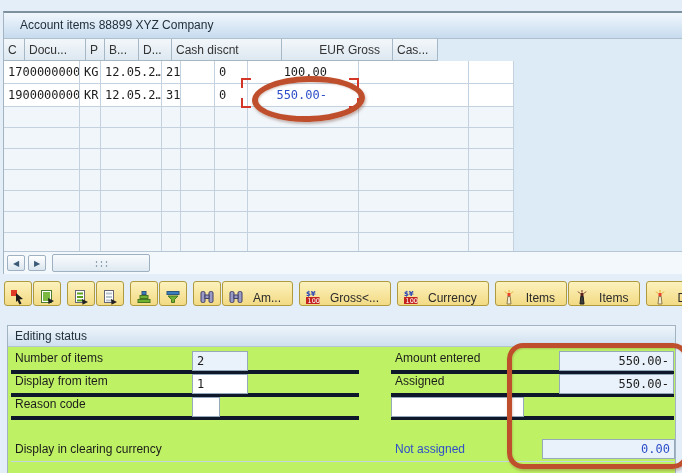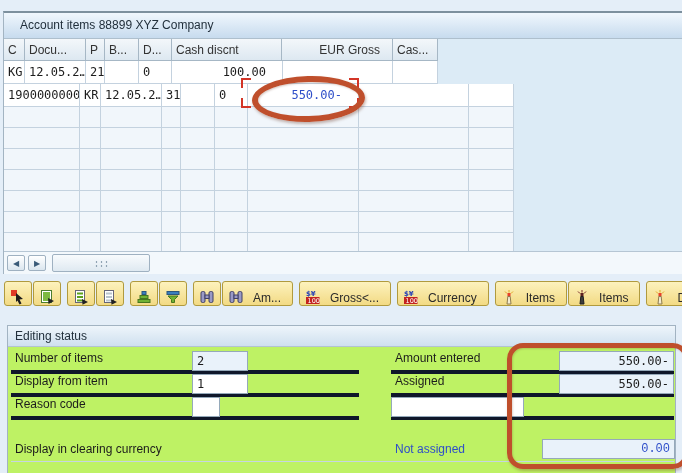--- a/index.html
+++ b/index.html
@@ -15,21 +15,21 @@
   .hcell{box-sizing:border-box;border-right:1px solid #a6b7c5;border-bottom:1px solid #a6b7c5;
     background:linear-gradient(#f3f7fa,#dde8f1);padding:4px 4px 0;white-space:nowrap;overflow:hidden;color:#333;}
   .grow{display:flex;}
   .gcell{box-sizing:border-box;border-right:1px solid #c4d2df;border-bottom:1px solid #c4d2df;
     font-family:"DejaVu Sans Mono",monospace;font-size:12px;padding:4px 4px 0;
     white-space:nowrap;overflow:hidden;}
   .data-row .gcell{background:#ffffff;height:23px;}
   .empty-row .gcell{background:#f1f6fb;height:21px;}
   .c0{width:76px}.c1{width:21px}.c2{width:61px}.c3{width:19px}.c4{width:34px}
   .c5{width:33px}.c6{width:111px}.c7{width:110px}.c8{width:45px}
-  .ar{text-align:right;padding-right:16px;}
+  .ar{text-align:right;padding-right:31px;}
   .hcell.ar{padding-right:12px;}
   .blue{color:var(--blue,#2e4ec9);}
 
   
   .hscroll{position:absolute;left:0;right:0;bottom:0;height:22px;background:#f3f8fc;
     border-top:1px solid #b6c6d4;display:flex;align-items:center;}
   .scroll-btn{width:18px;height:16px;margin-left:3px;background:linear-gradient(#ffffff,#dbe6ef);
     border:1px solid #9fb1c1;border-radius:2px;padding:0;display:flex;align-items:center;
     justify-content:center;font-size:8px;color:#3a5a78;}
   .scroll-thumb{width:96px;height:16px;margin-left:6px;background:linear-gradient(#f8fbfd,#dfe9f1);
@@ -59,21 +59,21 @@
   .right-col .flabel{width:150px;}
   .fld{box-sizing:border-box;height:20px;border:1px solid #95a9ba;background:#fff;
     font-family:"DejaVu Sans Mono",monospace;font-size:12px;padding:2px 4px 0;white-space:nowrap;overflow:hidden;}
   .fld.ro{background:#e9f2fa;}
   .left-col .fld{width:56px;}
   .left-col .fld.small{width:28px;}
   .right-col .fld,.bottom-row .fld{width:133px;text-align:right;}
   .bottom-row{position:absolute;left:3px;top:112px;width:663px;height:24px;
     border-bottom:1px solid #c6d5e2;box-sizing:border-box;}
   .bottom-row .blbl{position:absolute;top:4px;}
-  .bottom-row .fld{position:absolute;left:531px;top:1px;font-family:Liberation Mono, monospace;}
+  .bottom-row .fld{position:absolute;left:531px;top:1px;}
 
   
   .ann-ellipse{position:absolute;left:252px;top:76px;width:101px;height:34px;
     border:6px solid var(--ann,#bf4f2c);border-radius:50%;transform:rotate(-1.5deg);
     box-shadow:1px 2px 3px rgba(100,50,30,.35), inset 1px 1px 2px rgba(100,50,30,.25);pointer-events:none;}
   .ann-rect{position:absolute;left:507px;top:343px;width:172px;height:116px;
     border:5px solid var(--ann,#bf4f2c);border-radius:16px;
     box-shadow:1px 2px 3px rgba(100,50,30,.3), inset 1px 1px 2px rgba(100,50,30,.2);pointer-events:none;}
   .ann-brackets{position:absolute;left:241px;top:78px;width:118px;height:30px;pointer-events:none;}
   .bk{position:absolute;width:8px;height:8px;border:0 solid #d33527;}
@@ -94,20 +94,21 @@
         <div class="hcell c2">Docu...</div>
         <div class="hcell c3">P</div>
         <div class="hcell c4">B...</div>
         <div class="hcell c5">D...</div>
         <div class="hcell c7">Cash discnt</div>
         <div class="hcell c6 ar">EUR Gross</div>
         <div class="hcell c8">Cas...</div>
       </div>
     <div>
         <div class="grow data-row">
+          <div class="gcell c0">1700000000</div>
           <div class="gcell c1">KG</div>
           <div class="gcell c2">12.05.2…</div>
           <div class="gcell c3">21</div>
           <div class="gcell c4"></div>
           <div class="gcell c5">0</div>
           <div class="gcell c6 ar">100.00</div>
           <div class="gcell c7"></div>
           <div class="gcell c8"></div>
         </div>
         <div class="grow data-row">

